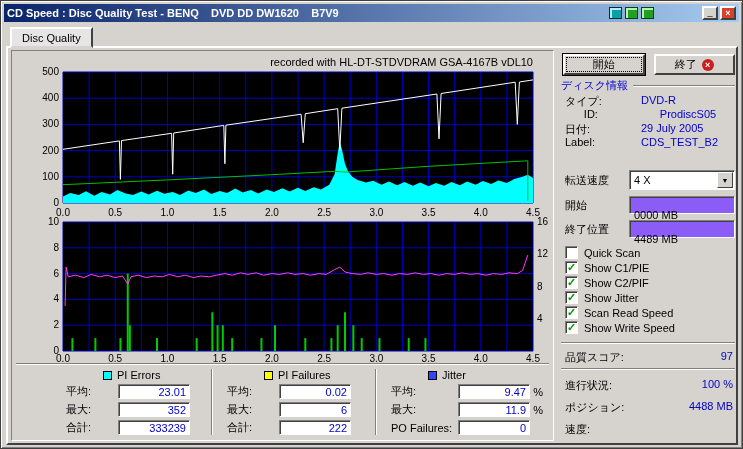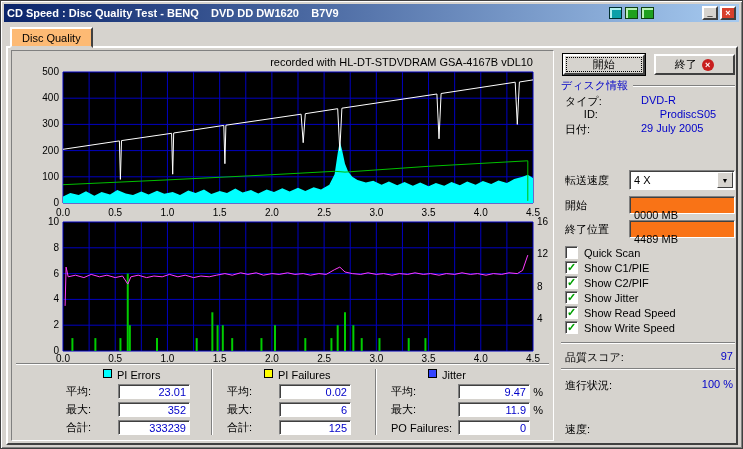--- a/index.html
+++ b/index.html
@@ -12,31 +12,31 @@
   .title{flex:1;color:#fff;font-size:11px;font-weight:bold;white-space:pre;overflow:hidden;}
   .tbicon{width:13px;height:12px;margin-left:3px;border:1px solid #003030;display:inline-block;}
   .tbicon.i1{background:#0aa0a8;box-shadow:inset 2px 2px 0 #b0f0f0;}
   .tbicon.i2,.tbicon.i3{background:#1fa01f;box-shadow:inset 2px 2px 0 #b8f0b8;border-color:#104010;}
   .tb-spacer{width:46px;}
   .winbtn{width:16px;height:14px;margin-left:2px;background:#d6d3ce;border:2px solid;
           border-color:#fff #404040 #404040 #fff;font-size:9px;line-height:9px;text-align:center;
           display:flex;align-items:flex-end;justify-content:center;color:#000;padding:0 0 1px 0;}
   .winbtn.close{background:#d8402c;color:#fff;align-items:center;font-weight:bold;padding:0;}
   .tab{position:absolute;left:9px;top:26px;height:21px;padding:3px 10px;font-size:11px;
-       background:#fdba74;border:2px solid;border-color:#fff #404040 #d6d3ce #fff;z-index:2;}
+       background:#e5e5e5;border:2px solid;border-color:#fff #404040 #d6d3ce #fff;z-index:2;}
   .page{position:absolute;left:5px;top:45px;width:732px;height:399px;background:#d6d3ce;
         border:2px solid;border-color:#fff #404040 #404040 #fff;}
   .left-panel{position:absolute;left:3px;top:2px;width:543px;height:391px;
         border:1px solid;border-color:#808080 #ffffff #ffffff #808080;}
   .recorded{position:absolute;top:5px;left:51px;width:470px;text-align:right;font-size:11px;color:#000;}
   svg text{font-family:"Liberation Sans",sans-serif;}
   .hgroove{position:absolute;left:4px;right:4px;height:2px;border-top:1px solid #808080;border-bottom:1px solid #fff;}
   .vgroove{position:absolute;width:2px;border-left:1px solid #808080;border-right:1px solid #fff;}
   .stat-group{position:absolute;top:318px;font-size:11px;}
-  .legend{display:flex;align-items:flex-start;height:12px;padding-left:37px;}
+  .legend{display:flex;align-items:center;height:12px;padding-left:37px;}
   .swatch{width:9px;height:9px;border:1px solid #000;margin-right:5px;}
   .srow{display:flex;align-items:center;margin-top:3px;height:15px;}
   .slabel{color:#000;}
   .vfield{margin-left:auto;width:72px;height:15px;background:#fff;border:1px solid;
           border-color:#808080 #fff #fff #808080;box-shadow:inset 1px 1px 0 #404040;
           color:#0000c8;text-align:right;padding:1px 3px 0 0;font-size:11px;}
   .unit{width:13px;text-align:right;color:#000;}
   .right-panel{position:absolute;left:551px;top:2px;width:177px;height:392px;font-size:11px;}
   .btn-row{position:absolute;left:4px;top:4px;right:1px;display:flex;gap:9px;}
   .btn{flex:1;height:21px;background:#d6d3ce;border:2px solid;border-color:#fff #404040 #404040 #fff;
@@ -51,21 +51,21 @@
   .info-value{color:#0000c8;}
   .ctl-row{position:absolute;left:6px;right:1px;display:flex;align-items:center;}
   .ctl-label{color:#000;}
   .combo{margin-left:auto;width:106px;height:20px;background:#fff;border:1px solid;
          border-color:#808080 #fff #fff #808080;box-shadow:inset 1px 1px 0 #404040;
          display:flex;align-items:center;}
   .combo-value{flex:1;padding-left:4px;color:#000;}
   .combo-btn{width:16px;height:16px;margin:1px;background:#d6d3ce;border:1px solid;
              border-color:#fff #404040 #404040 #fff;display:flex;align-items:center;justify-content:center;}
   .arrow{font-size:7px;line-height:7px;color:#000;}
-  .tfield{margin-left:auto;width:106px;height:18px;background:#f97316;border:1px solid;
+  .tfield{margin-left:auto;width:106px;height:18px;background:#8b5cf6;border:1px solid;
           border-color:#808080 #fff #fff #808080;box-shadow:inset 1px 1px 0 #404040;
           color:#000;padding:12px 0 0 4px;}
   .cbrow{position:absolute;left:6px;height:13px;display:flex;align-items:center;}
   .cbbox{width:13px;height:13px;background:#fff;border:1px solid;border-color:#808080 #fff #fff #808080;
          box-shadow:inset 1px 1px 0 #404040;display:flex;align-items:center;justify-content:center;margin-right:6px;}
   .check{display:none;color:#00a000;font-weight:bold;font-size:11px;line-height:11px;}
   .cbbox.on .check{display:inline;}
   .kv-row{position:absolute;left:6px;right:3px;height:14px;display:flex;}
   .kv-label{color:#000;}
   .kv-value{margin-left:auto;color:#0000c8;}
@@ -245,21 +245,21 @@
         <div class="srow">
           <span class="slabel">平均:</span>
           <span class="vfield">0.02</span>
         </div>
         <div class="srow">
           <span class="slabel">最大:</span>
           <span class="vfield">6</span>
         </div>
         <div class="srow">
           <span class="slabel">合計:</span>
-          <span class="vfield">125</span>
+          <span class="vfield">222</span>
         </div>
       </div>
 
       <div class="stat-group" style="left:379px;width:152px;">
         <div class="legend">
           <span class="swatch" style="background: rgb(51, 68, 255);"></span>
           <span>Jitter</span>
         </div>
         <div class="srow">
           <span class="slabel">平均:</span>
@@ -297,20 +297,24 @@
         <span class="info-value">DVD-R</span>
       </div>
       <div class="info-row" style="top:58px;justify-content:center;">
         <span class="info-label">ID:</span>
         <span class="info-value">ProdiscS05</span>
       </div>
       <div class="info-row" style="top:72px;">
         <span class="info-label">日付:</span>
         <span class="info-value">29 July 2005</span>
       </div>
+      <div class="info-row" style="top:86px;">
+        <span class="info-label">Label:</span>
+        <span class="info-value">CDS_TEST_B2</span>
+      </div>
 
 
       <div class="ctl-row" style="top:120px;height:20px;">
         <span class="ctl-label">転送速度</span>
         <span class="combo">
           <span class="combo-value">4 X</span>
           <span class="combo-btn">
             <span class="arrow">▼</span>
           </span>
         </span>
@@ -343,21 +347,21 @@
       <div class="cbrow" style="top:241px;">
         <span class="cbbox on">
             <span class="check">✓</span>
           </span>
         <span>Show Jitter</span>
       </div>
       <div class="cbrow" style="top:256px;">
         <span class="cbbox on">
             <span class="check">✓</span>
           </span>
-        <span>Show Read Speed</span>
+        <span>Scan Read Speed</span>
       </div>
       <div class="cbrow" style="top:271px;">
         <span class="cbbox on">
             <span class="check">✓</span>
           </span>
         <span>Show Write Speed</span>
       </div>
 
       <div class="rp-groove" style="top:292px;"></div>
 
@@ -365,20 +369,24 @@
         <span class="kv-label">品質スコア:</span>
         <span class="kv-value">97</span>
       </div>
 
       <div class="rp-groove" style="top:318px;"></div>
 
       <div class="kv-row" style="top:328px;">
         <span class="kv-label">進行状況:</span>
         <span class="kv-value">100 %</span>
       </div>
+      <div class="kv-row" style="top:350px;">
+        <span class="kv-label">ポジション:</span>
+        <span class="kv-value">4488 MB</span>
+      </div>
       <div class="kv-row" style="top:372px;">
         <span class="kv-label">速度:</span>
         <span class="kv-value"></span>
       </div>
     </div>
 
   </div>
 </div>
 
 </body></html>

